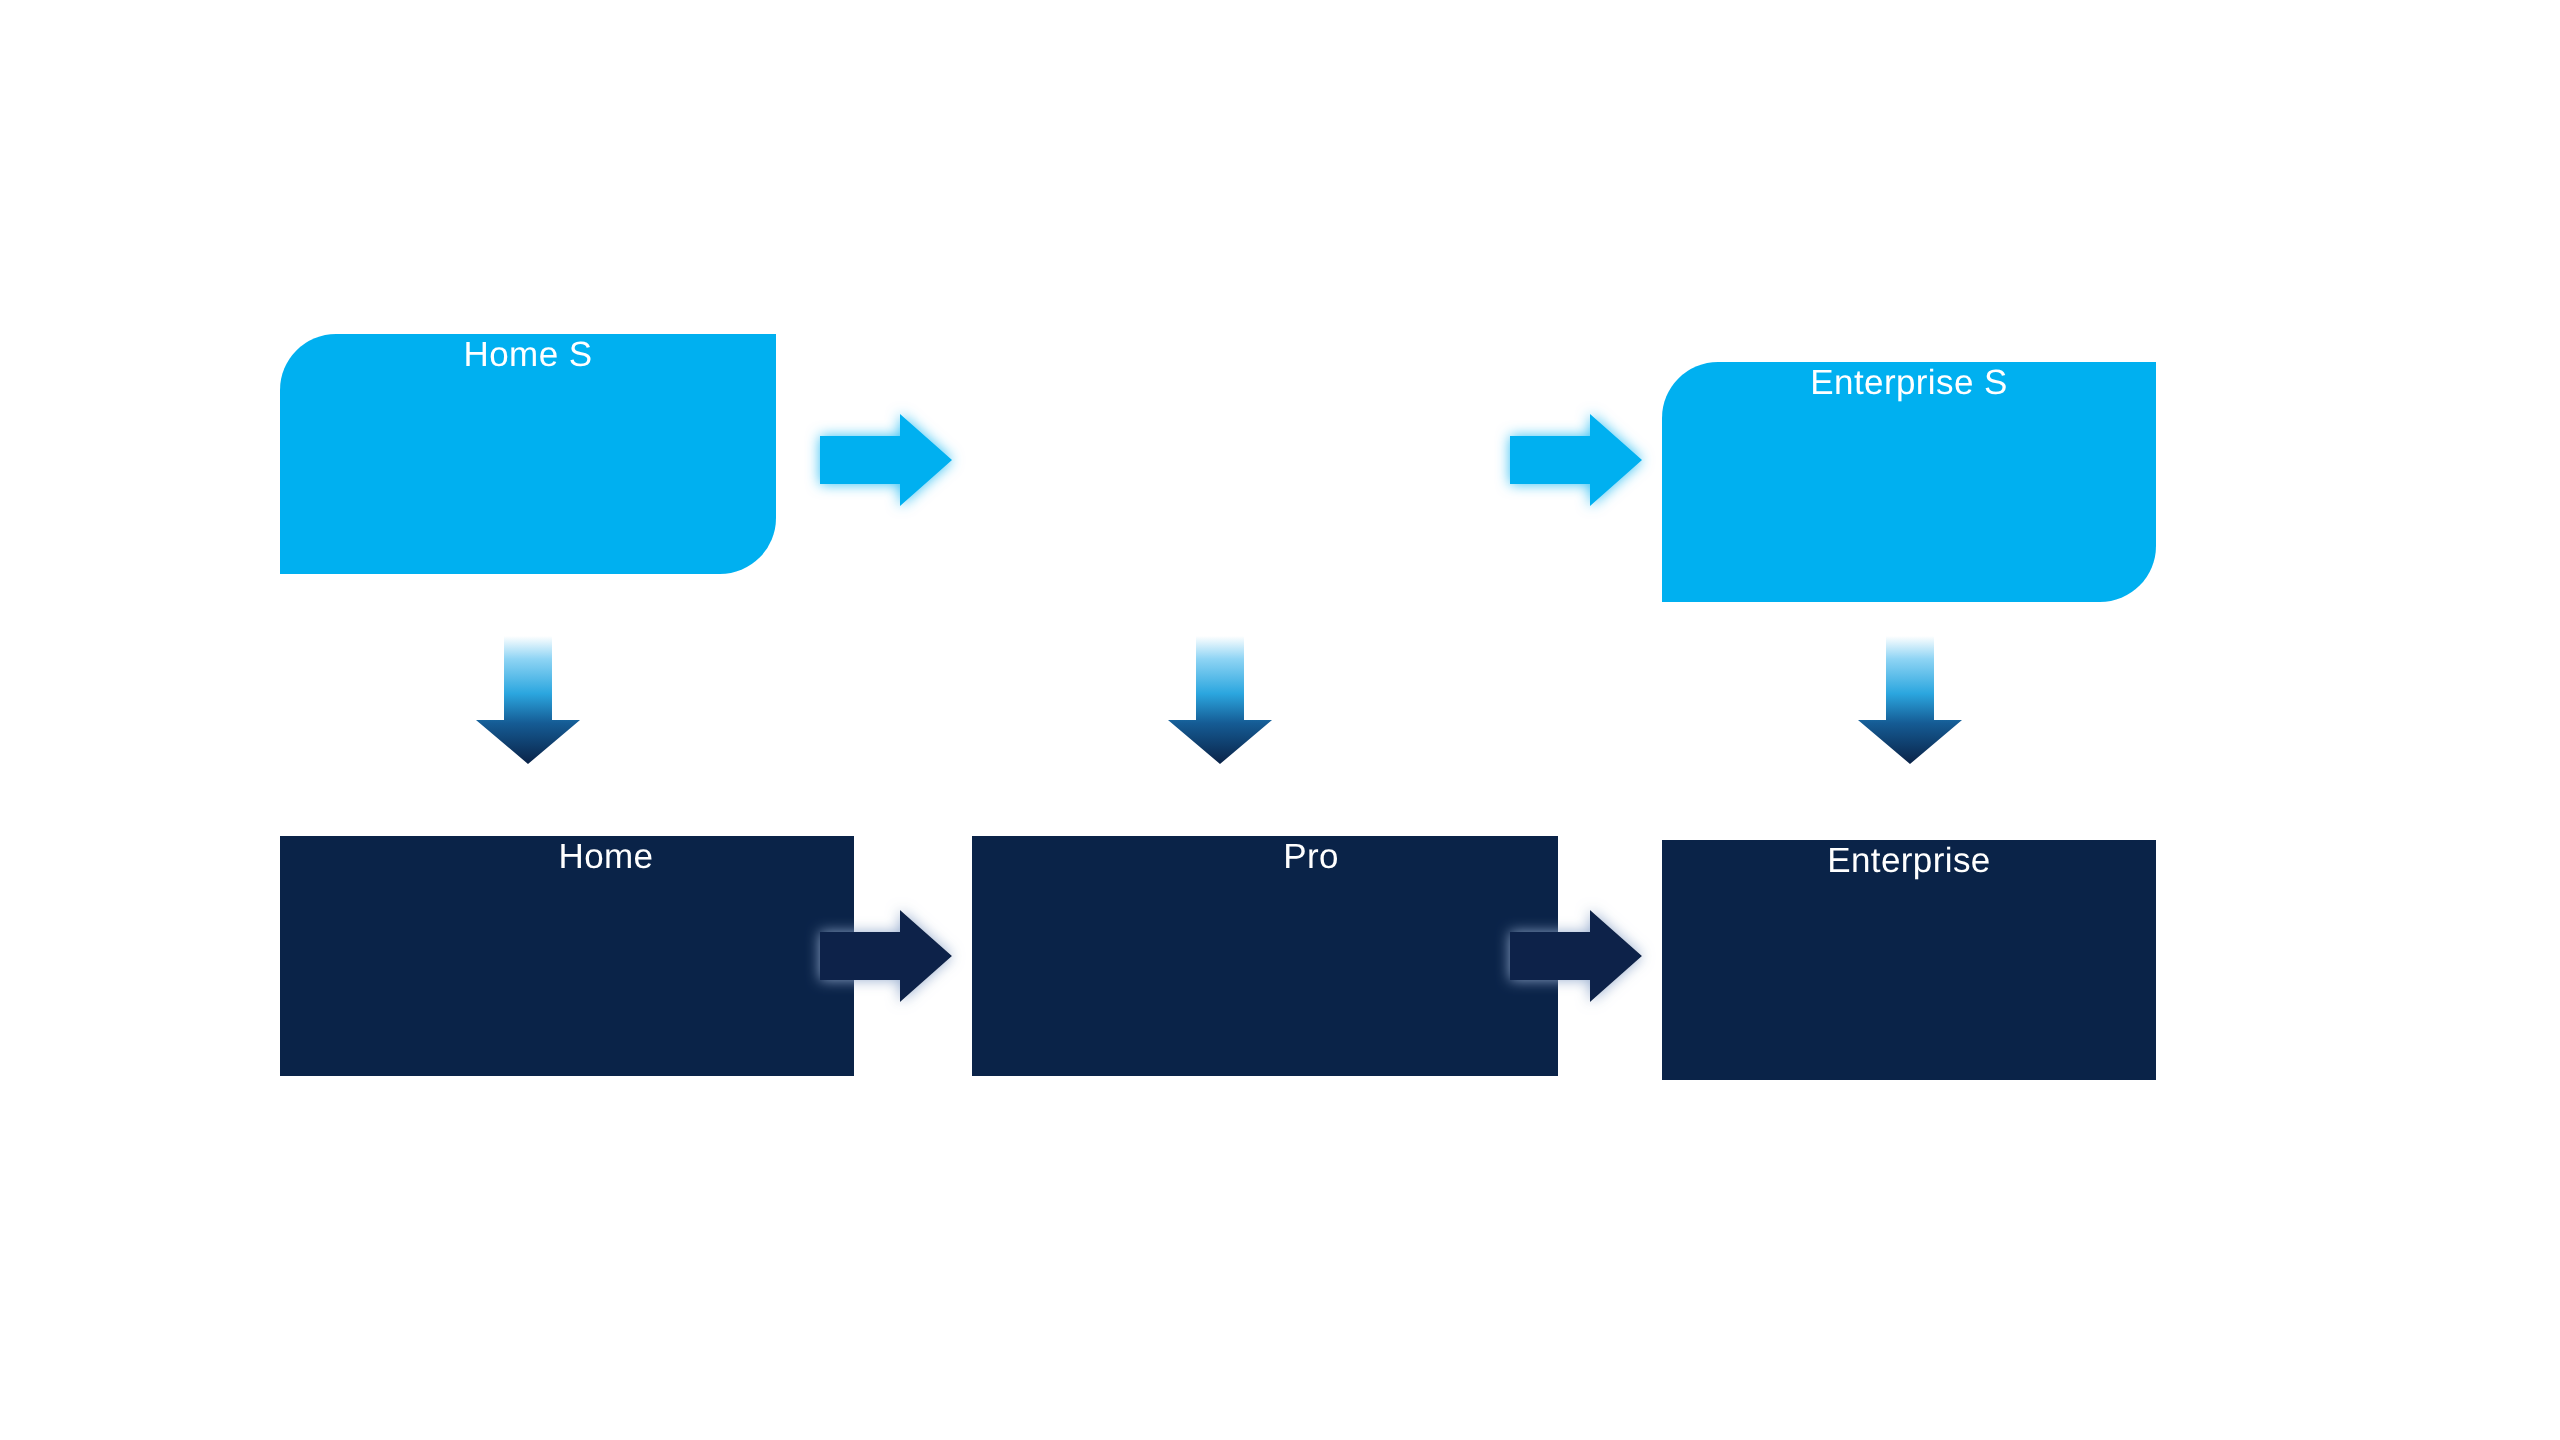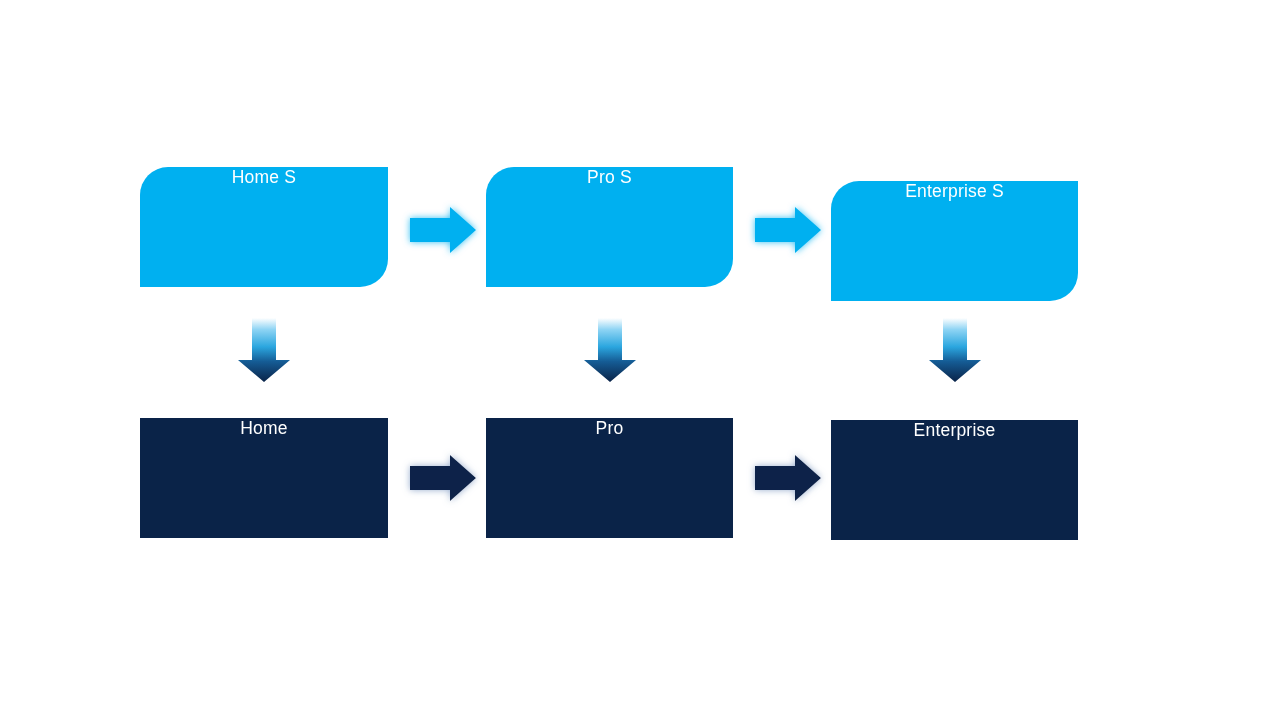--- a/index.html
+++ b/index.html
@@ -37,22 +37,22 @@
     position: absolute;
   }
   .connector svg { display: block; overflow: visible; }
   .arrow-blue  { fill: var(--primary-fill, #00B0F0); }
   .arrow-navy  { fill: var(--secondary-fill, #0A2348); }
 
   
   #node-home-s       { left: 140px; top: 167px; width: 248px; }
   #node-pro-s        { left: 486px; top: 167px; width: 247px; }
   #node-enterprise-s { left: 831px; top: 181px; width: 247px; }
-  #node-home         { left: 140px; top: 418px; width: 248px; }
-  #node-pro          { left: 486px; top: 418px; width: 247px; }
+  #node-home         { left: 140px; top: 418px; width: 248px; padding-left: 39px; }
+  #node-pro          { left: 486px; top: 418px; width: 247px; padding-left: 46px; }
   #node-enterprise   { left: 831px; top: 420px; width: 247px; }
 
   
   #conn-top-1    { left: 398px; top: 195px; }
   #conn-top-2    { left: 743px; top: 195px; }
   #conn-bottom-1 { left: 398px; top: 443px; }
   #conn-bottom-2 { left: 743px; top: 443px; }
 
   
   #conn-down-1 { left: 238px; top: 318px; }
@@ -77,23 +77,20 @@
         <stop offset="0.18" style="stop-color: var(--gradient-light, #8ED4F4)"></stop>
         <stop offset="0.45" style="stop-color: var(--gradient-mid, #2BA6DF)"></stop>
         <stop offset="0.68" style="stop-color: var(--gradient-deep, #155C95)"></stop>
         <stop offset="1" style="stop-color: var(--gradient-bottom, #0A2348)"></stop>
       </linearGradient>
     </defs>
   </svg>
 
   <div class="node primary" id="node-home-s">
     <span>Home S</span>
-  </div>
-  <div class="node primary" id="node-pro-s">
-    <span>Pro S</span>
   </div>
   <div class="node primary" id="node-enterprise-s">
     <span>Enterprise S</span>
   </div>
 
   <div class="node secondary" id="node-home">
     <span>Home</span>
   </div>
   <div class="node secondary" id="node-pro">
     <span>Pro</span>

